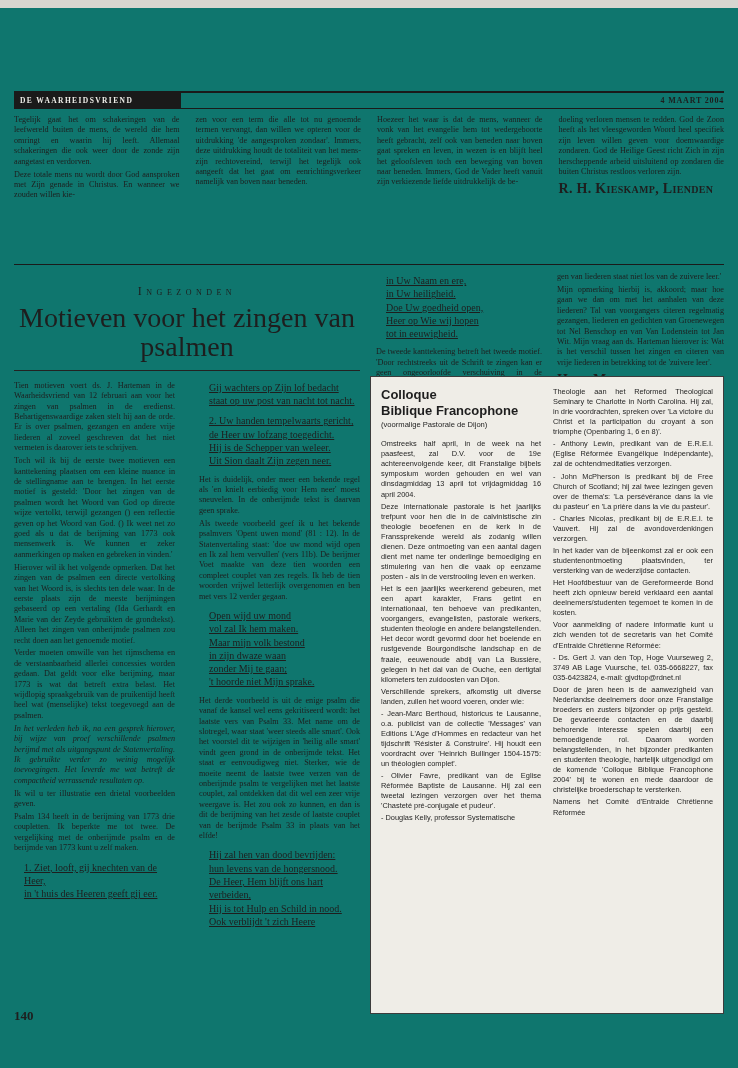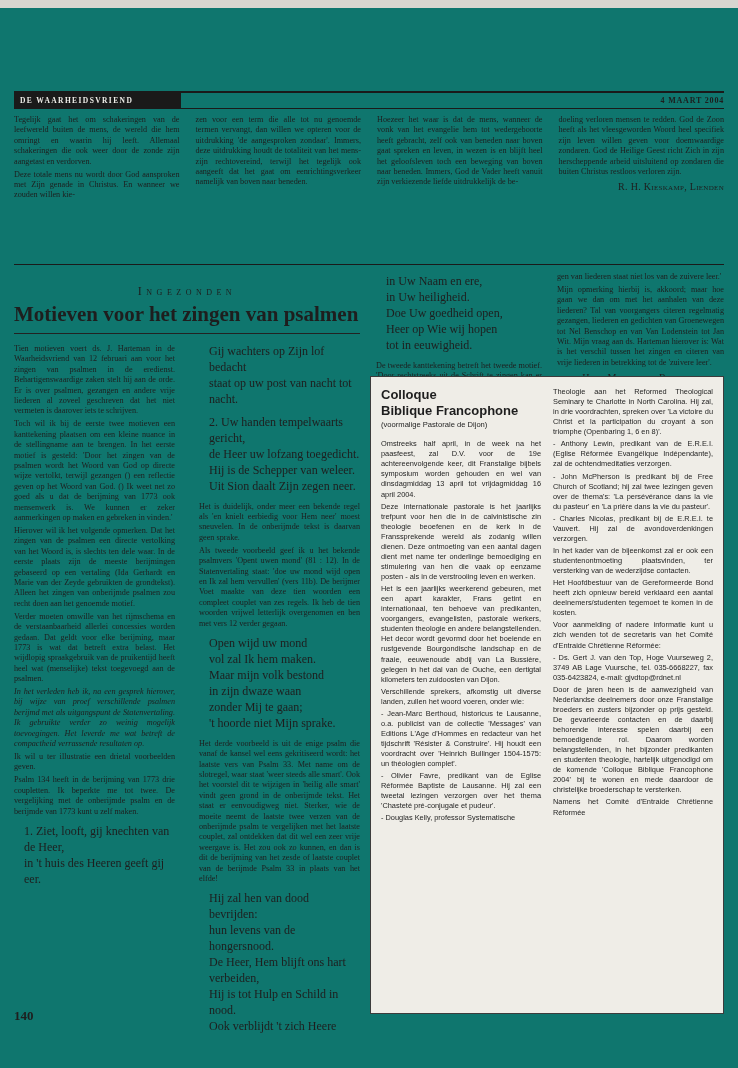--- a/index.html
+++ b/index.html
@@ -21,35 +21,35 @@
   }
   .masthead-date { font-size:8px; font-weight:700; letter-spacing:0.8px; }
 
   
   .lead { position:absolute; left:14px; top:107px; width:710px; display:flex; gap:16px; }
   .lead-col { width:165.5px; }
 
   .p { font-size:8.2px; line-height:1.27; text-align:justify; margin:0; }
   .p + .p { margin-top:2.5px; }
   .italic { font-style:italic; }
-  .verse { font-size:12px; line-height:1.33; white-space:pre-line; margin:7px 0 7px 10px; }
+  .verse { font-size:10px; line-height:1.33; white-space:pre-line; margin:7px 0 7px 10px;text-decoration:underline; }
   .byline {
-    text-align:right; font-weight:400; font-size:10px; margin-top:4px;
+    text-align:left; font-weight:700; font-size:14px; margin-top:4px;
     font-variant:small-caps; letter-spacing:0.3px;
   }
 
   .divider { position:absolute; left:14px; right:14px; top:256px; border-top:1px solid #1a1a1a; }
 
   
   .ingezonden { position:absolute; left:14px; top:262px; width:346px; }
   .kicker {
     text-align:center; font-variant:small-caps; letter-spacing:4.5px;
     font-size:12px; margin:14px 0 4px; font-weight:400;
   }
-  .ing-title { font-size:21px; font-weight:700; margin:0 0 8px; line-height:1.05; }
+  .ing-title { font-size:28px; font-weight:400; margin:0 0 8px; line-height:1.05;text-align:center; }
   .ing-rule { border:none; border-top:1px solid #222; margin:0 0 10px; }
   .ing-cols { display:flex; gap:24px; }
   .ing-col { width:165px; }
 
   
   .col3 { position:absolute; left:376px; top:264px; width:166px; }
   .col4 { position:absolute; left:557px; top:264px; width:167px; }
 
   
   .colloque {

